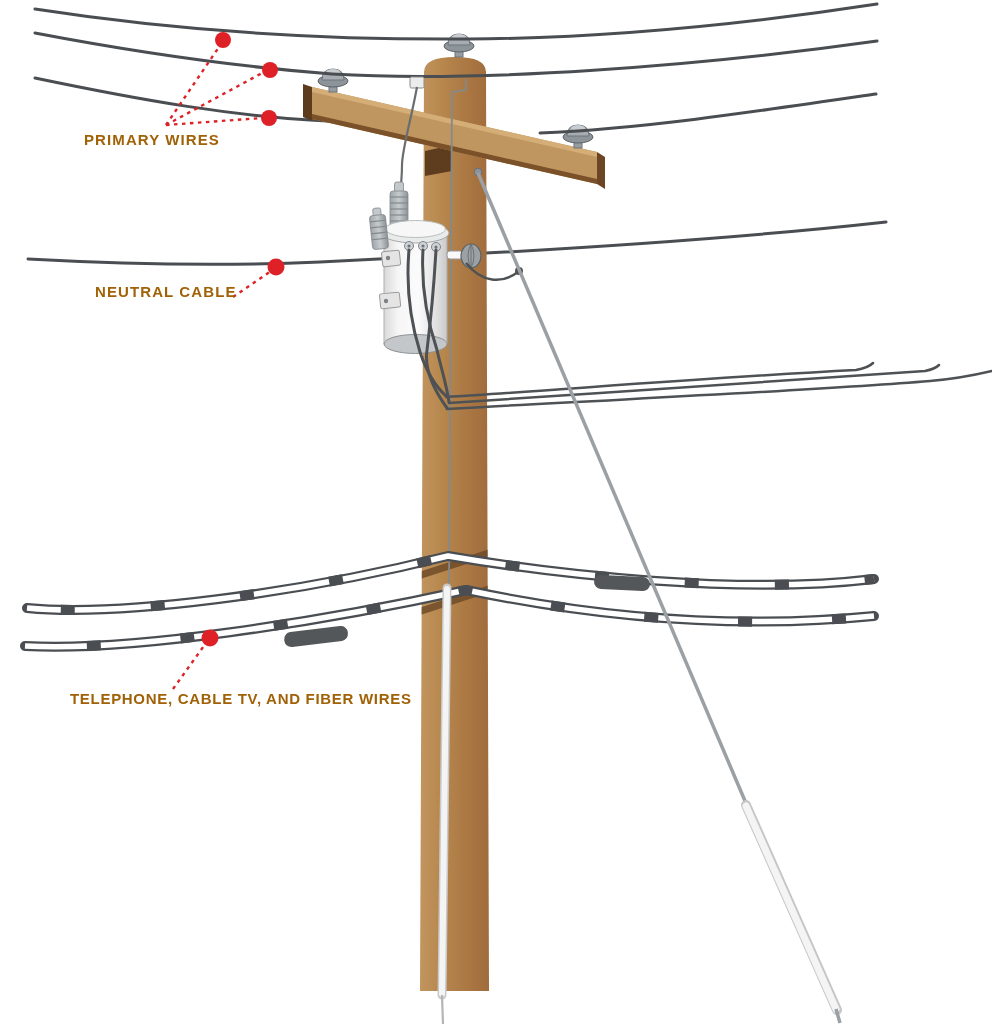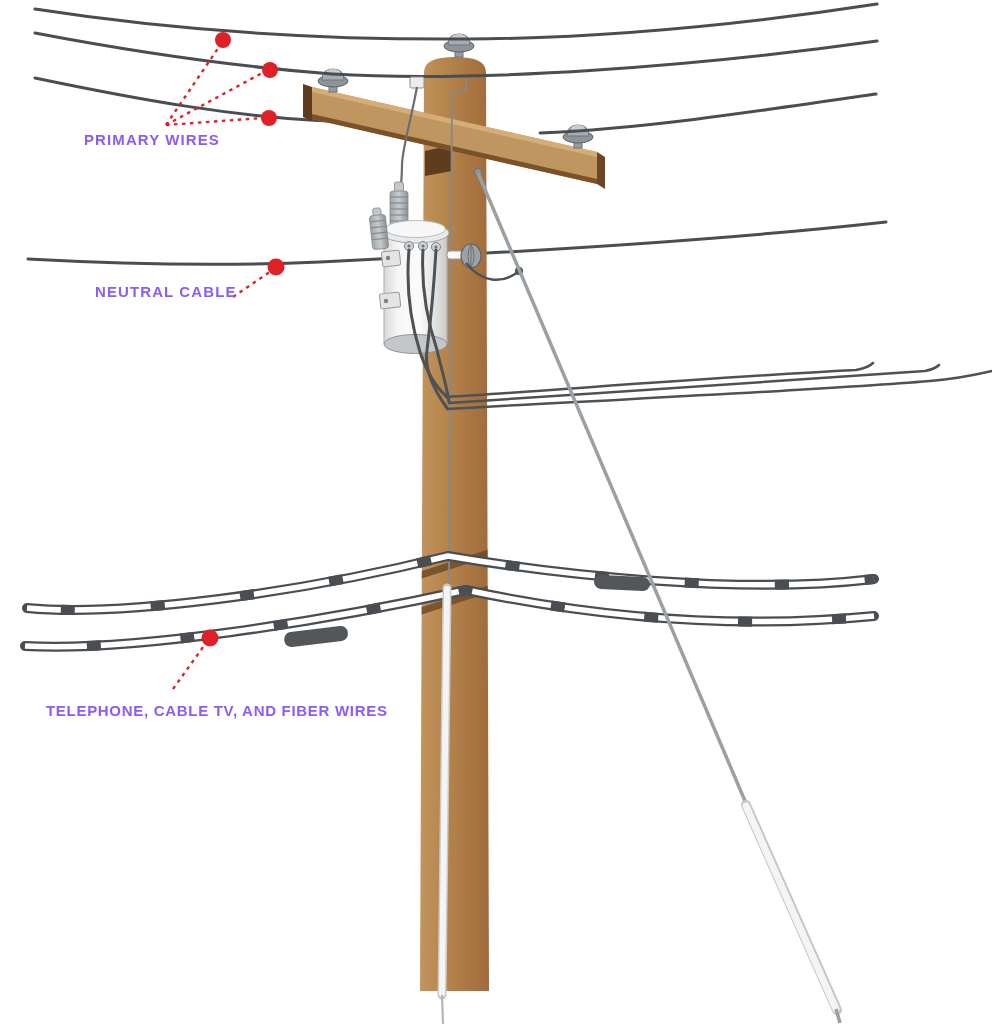--- a/index.html
+++ b/index.html
@@ -6,29 +6,29 @@
   .stage{
     position:relative;
     width:992px;height:1024px;
     background:#ffffff;
     overflow:hidden;
     font-family:"Liberation Sans", sans-serif;
   }
   .stage svg{position:absolute;left:0;top:0;}
   .anno-label{
     position:absolute;
-    color:#8b5cf6;
+    color:#a16207;
     font-weight:700;
     font-size:15px;
     letter-spacing:1.1px;
     white-space:nowrap;
   }
   #label-primary{left:84px;top:131px;}
   #label-neutral{left:95px;top:283px;}
-  #label-telephone{left:46px;top:690px;letter-spacing:0.7px;margin-top:12px;}
+  #label-telephone{left:70px;top:690px;letter-spacing:0.7px;}
 </style>
 </head>
 <body>
 
 <div class="stage">
 
 <svg width="992" height="1024" viewBox="0 0 992 1024">
   <defs>
     <linearGradient id="poleGrad" x1="0" y1="0" x2="1" y2="0">
       <stop offset="0" stop-color="#c2945f"></stop>

